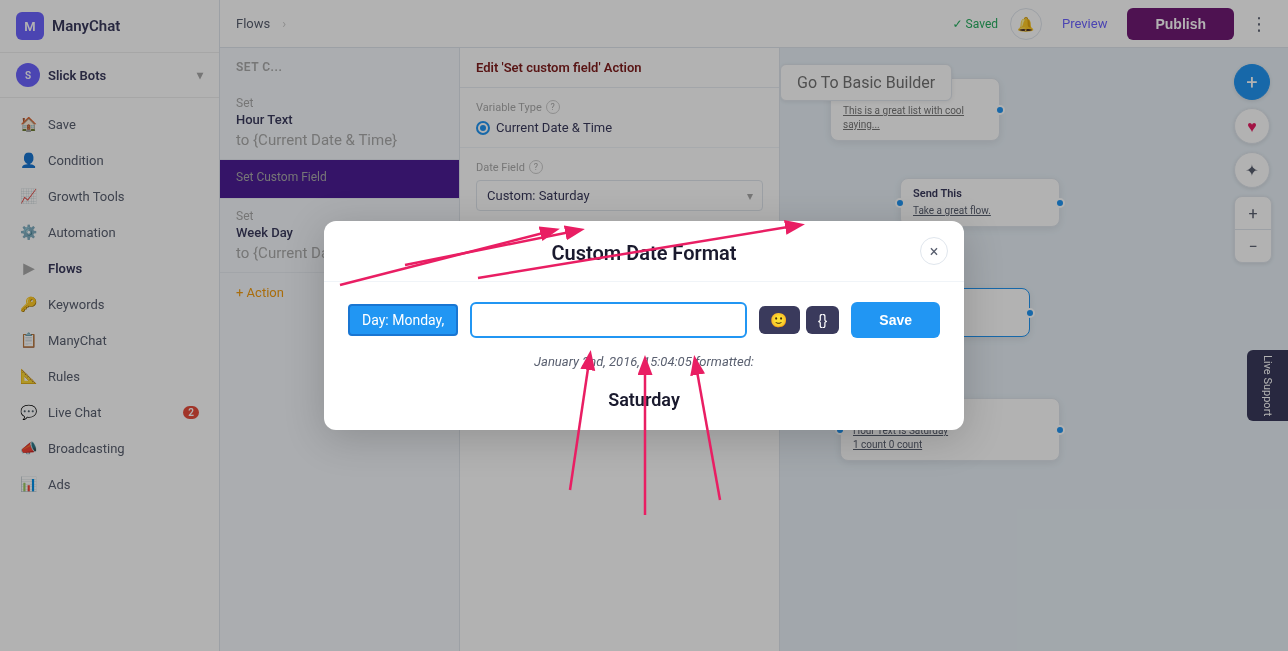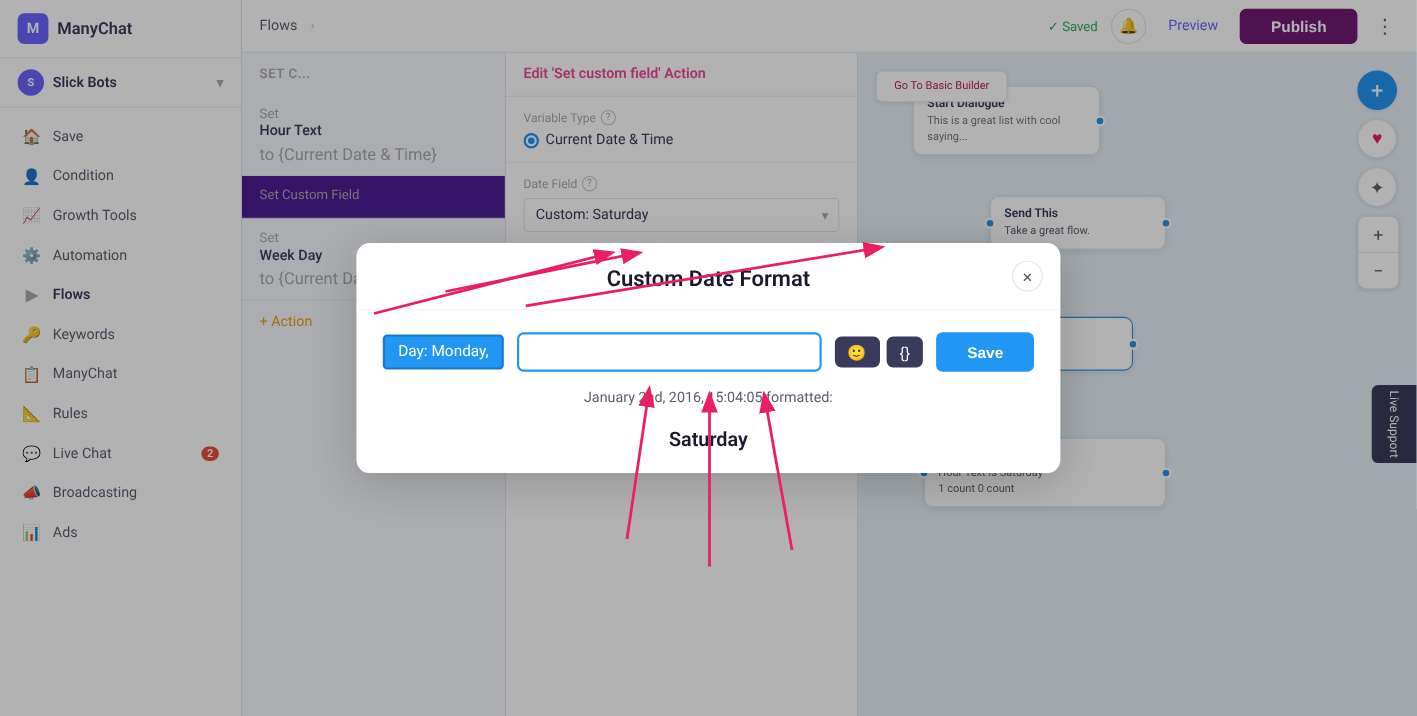--- a/index.html
+++ b/index.html
@@ -183,21 +183,21 @@
       background: #fff;
       border-right: 1px solid #e0e6ed;
       flex-shrink: 0;
       overflow-y: auto;
       padding: 0 0 20px 0;
     }
     .edit-panel-header {
       padding: 12px 16px;
       font-size: 13px;
       font-weight: 600;
-      color: #ec4899;
+      color: #7f1d1d;
       border-bottom: 1px solid #e8edf2;
     }
     .edit-panel-section {
       padding: 12px 16px;
       border-bottom: 1px solid #f0f4f8;
     }
     .edit-panel-label {
       font-size: 11px; color: #aaa; margin-bottom: 6px;
       display: flex; align-items: center; gap: 4px;
     }
@@ -331,21 +331,21 @@
       padding: 8px 12px;
       font-size: 11px;
       color: #3a3a5c;
       min-width: 120px;
       box-shadow: 0 2px 8px rgba(0,0,0,0.08);
     }
     .canvas-node-title {
       font-weight: 600; font-size: 11px; color: #3a3a5c; margin-bottom: 4px;
     }
     .canvas-node-content {
-      font-size: 10px; color: #5a6070; line-height: 1.4;
+      font-size: 10px; color: #5a6070; line-height: 1.4; text-decoration: underline;
     }
     .node-dot {
       position: absolute;
       width: 10px; height: 10px;
       border-radius: 50%;
       border: 2px solid #fff;
       top: 50%; transform: translateY(-50%);
     }
     .node-dot.left { left: -6px; background: #2196f3; }
     .node-dot.right { right: -6px; background: #2196f3; }
@@ -454,20 +454,21 @@
       font-size: 14px;
       font-weight: 600;
       cursor: pointer;
     }
 
     .modal-preview {
       text-align: center;
       font-size: 13px;
       color: #5a6070;
       margin-top: 8px;
+      font-style: italic;
     }
 
     .modal-preview-result {
       font-size: 18px;
       font-weight: 600;
       color: #1a1a2e;
       text-align: center;
       margin-top: 20px;
     }
 
@@ -476,27 +477,27 @@
       position: absolute;
       inset: 0;
       width: 100%;
       height: 100%;
       pointer-events: none;
     }
 
     .go-to-basic {
       position: absolute;
       top: 16px;
-      left: 16px;
+      left: 0;
       background: #fff;
       border: 1px solid #e0e6ed;
       border-radius: 6px;
       padding: 8px 16px;
-      font-size: 10px;
-      color: #be185d;
+      font-size: 16px;
+      color: #737373;
       cursor: pointer;
       box-shadow: 0 1px 4px rgba(0,0,0,0.08);
     }
   </style>
 </head>
 <body>
 
 <div class="bg-ui">
 
   <div class="sidebar">

